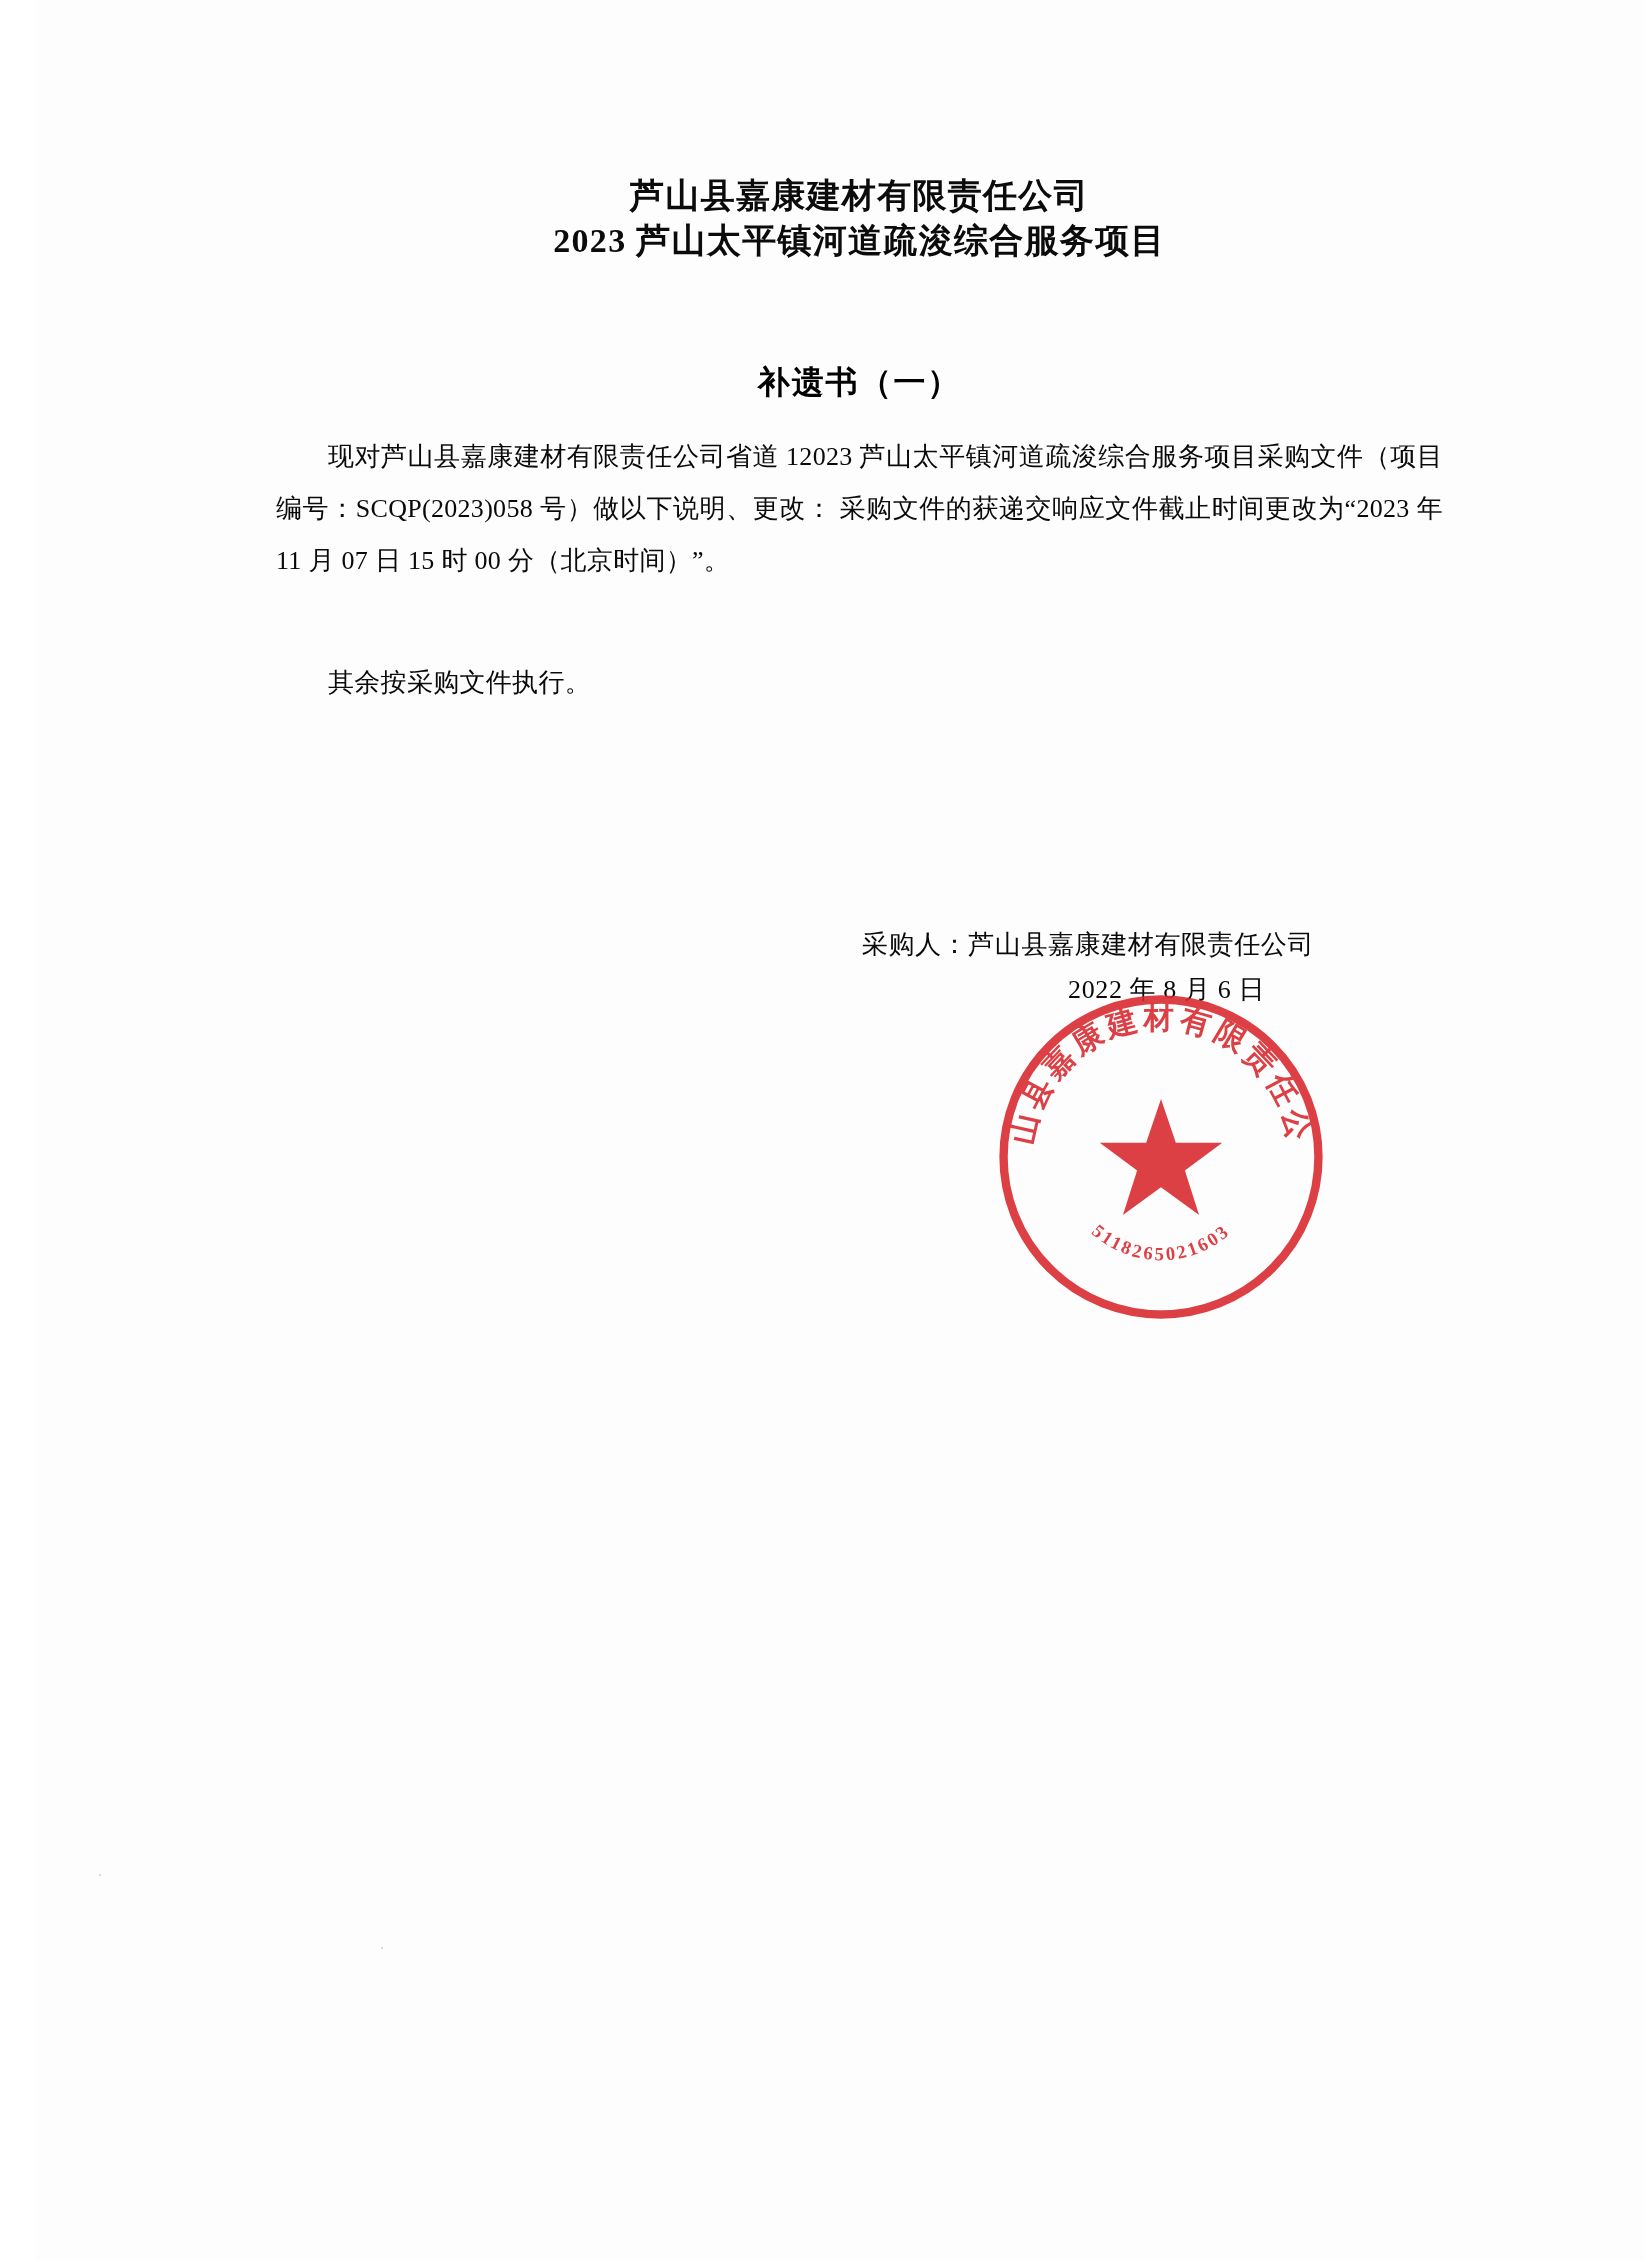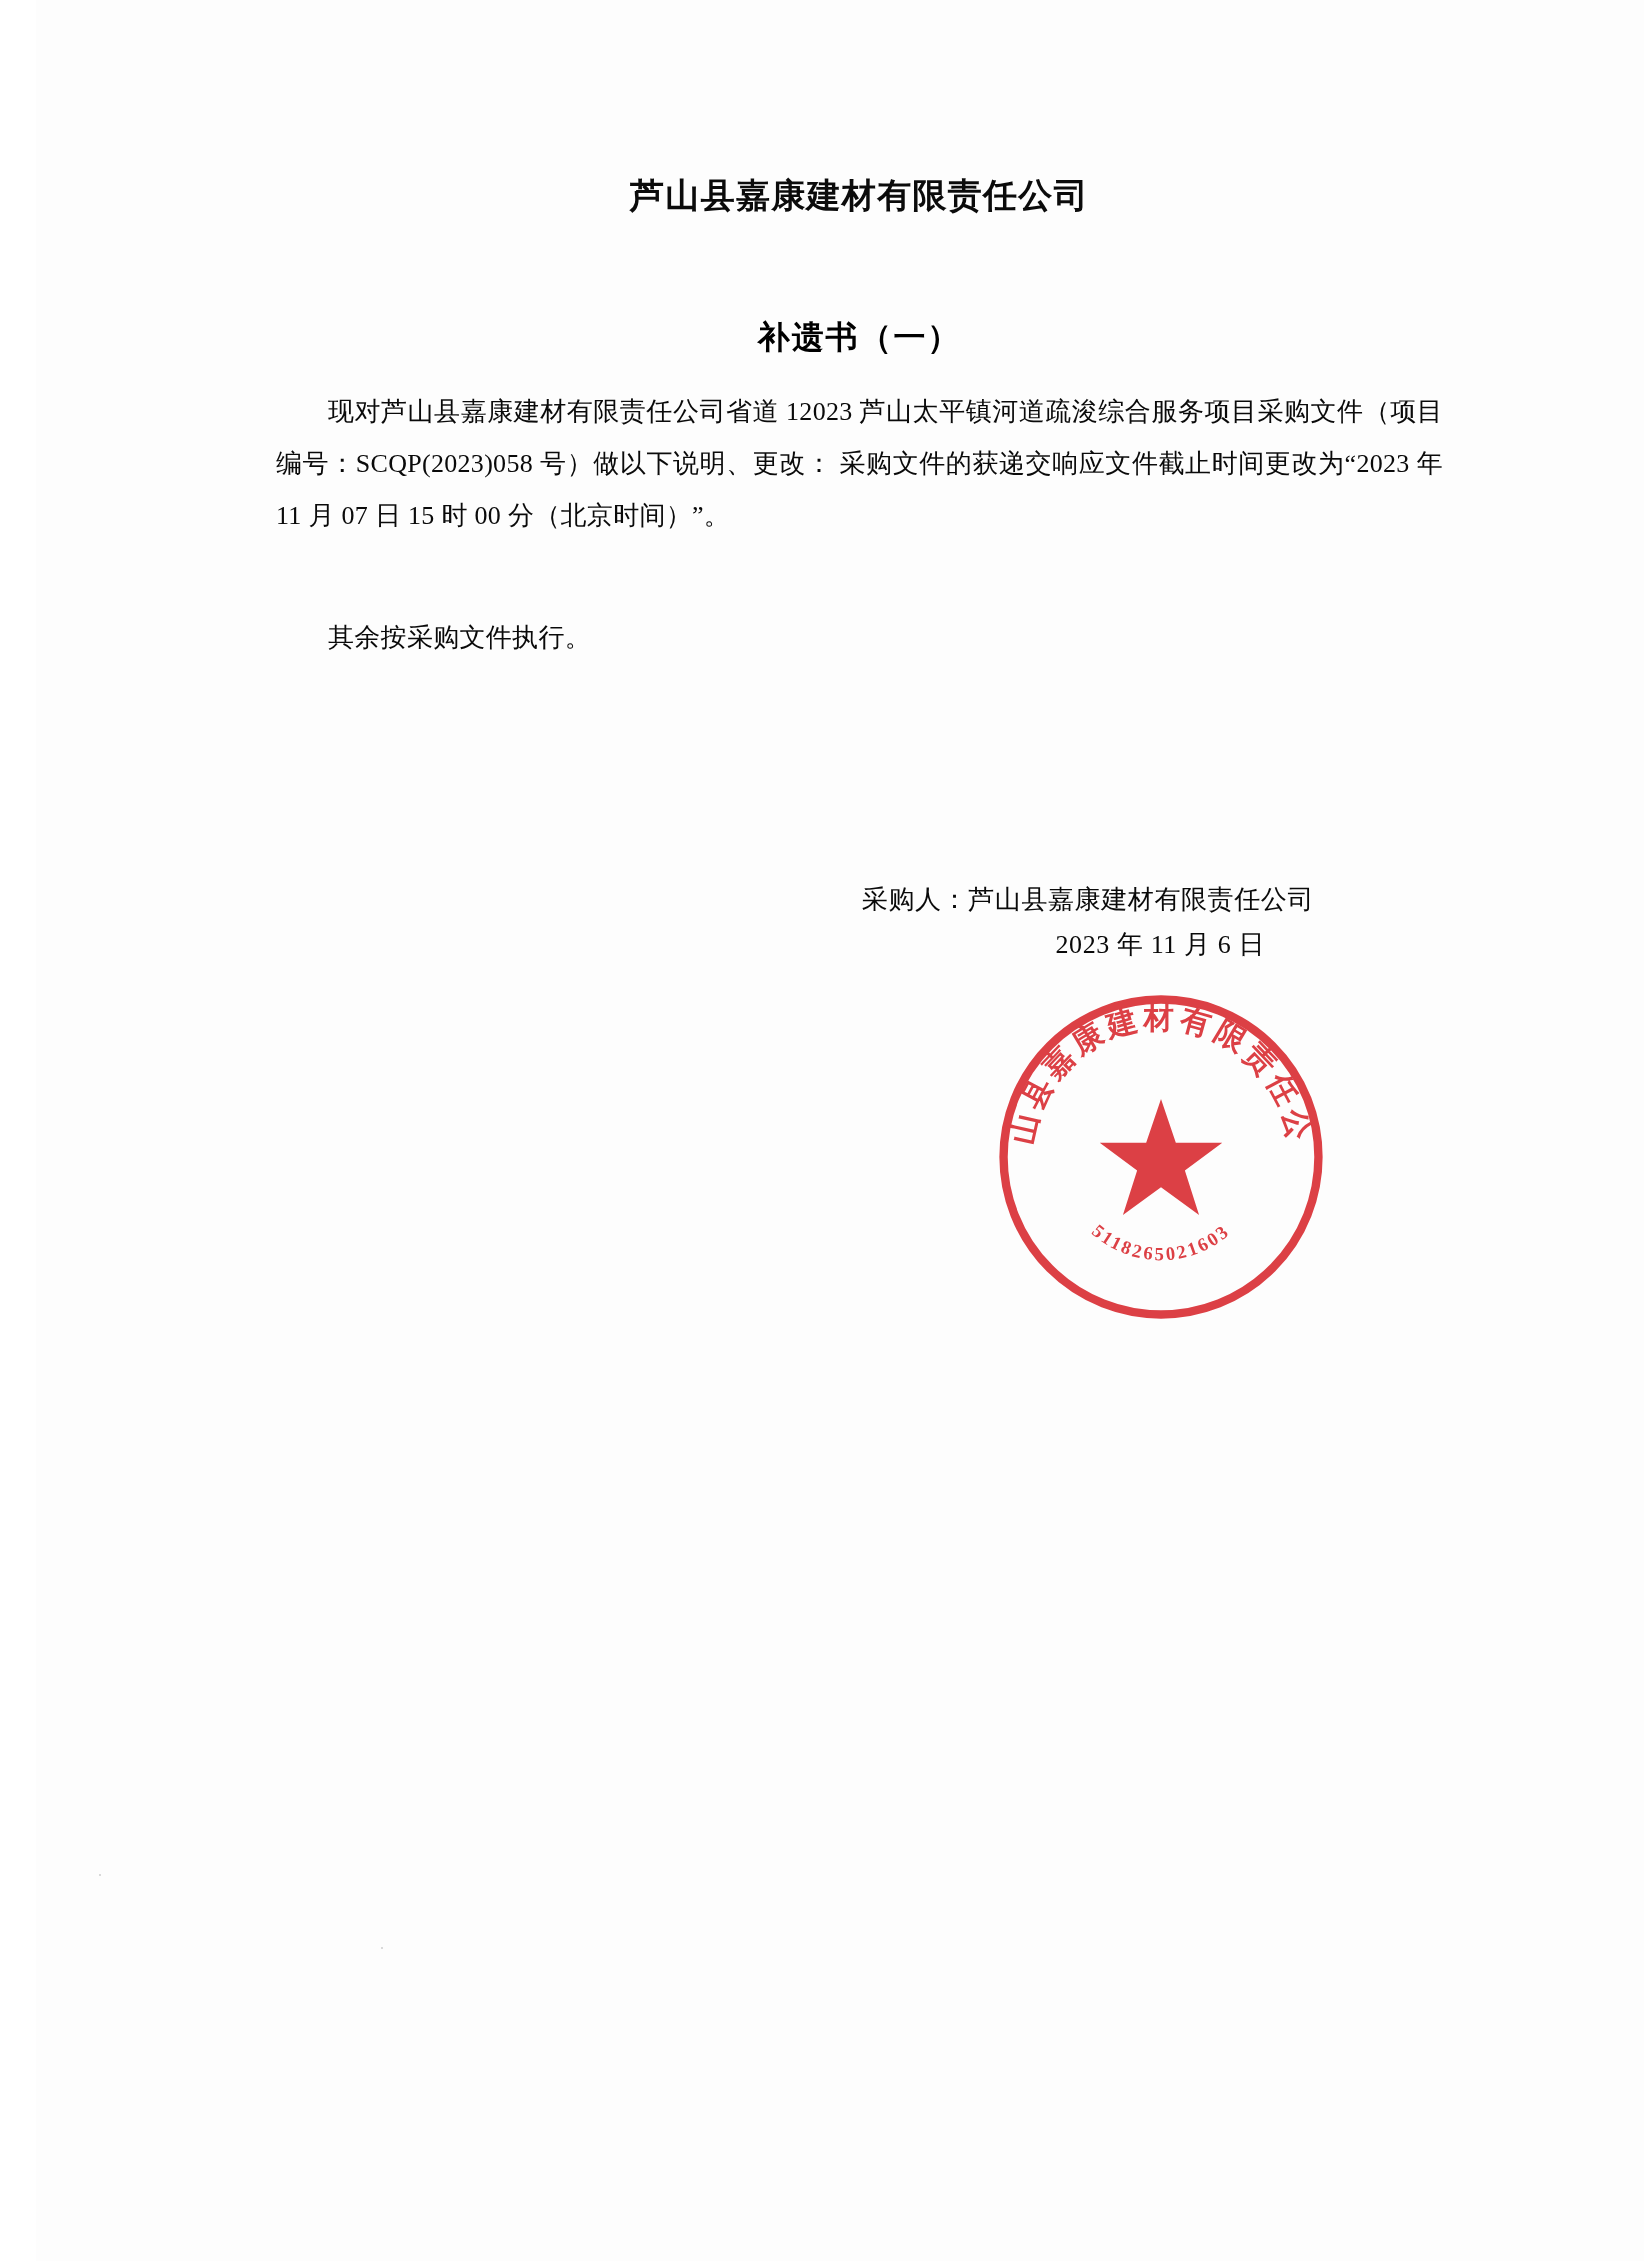--- a/index.html
+++ b/index.html
@@ -112,34 +112,35 @@
 </style>
 </head>
 <body>
 
 <div class="page">
 
   <div class="content">
 
     <div class="title-block">
       <div class="doc-title-line">芦山县嘉康建材有限责任公司</div>
+      <div class="doc-title-line">2023 芦山太平镇河道疏浚综合服务项目</div>
     </div>
 
     <div class="subtitle-block">
       <div class="doc-subtitle">补遗书（一）</div>
     </div>
 
 
     <div class="body-par">现对芦山县嘉康建材有限责任公司省道 12023 芦山太平镇河道疏浚综合服务项目采购文件（项目编号：SCQP(2023)058 号）做以下说明、更改： 采购文件的获递交响应文件截止时间更改为“2023 年 11 月 07 日 15 时 00 分（北京时间）”。</div>
 
     <div class="body-par second">其余按采购文件执行。</div>
 
     <div class="sign-block">
       <div class="sign-line">采购人：芦山县嘉康建材有限责任公司</div>
-      <div class="sign-date">2023 年 11 月 6 日</div>
+      <div class="sign-date">2022 年 8 月 6 日</div>
     </div>
 
   </div>
 
   <div class="seal">
     <svg viewBox="0 0 530 530" xmlns="http://www.w3.org/2000/svg">
       <defs>
         <path id="sealTopArc" d="M 65 265 A 200 200 0 0 1 465 265"></path>
         <path id="sealBottomArc" d="M 105 265 A 160 160 0 0 0 425 265"></path>
       </defs>

